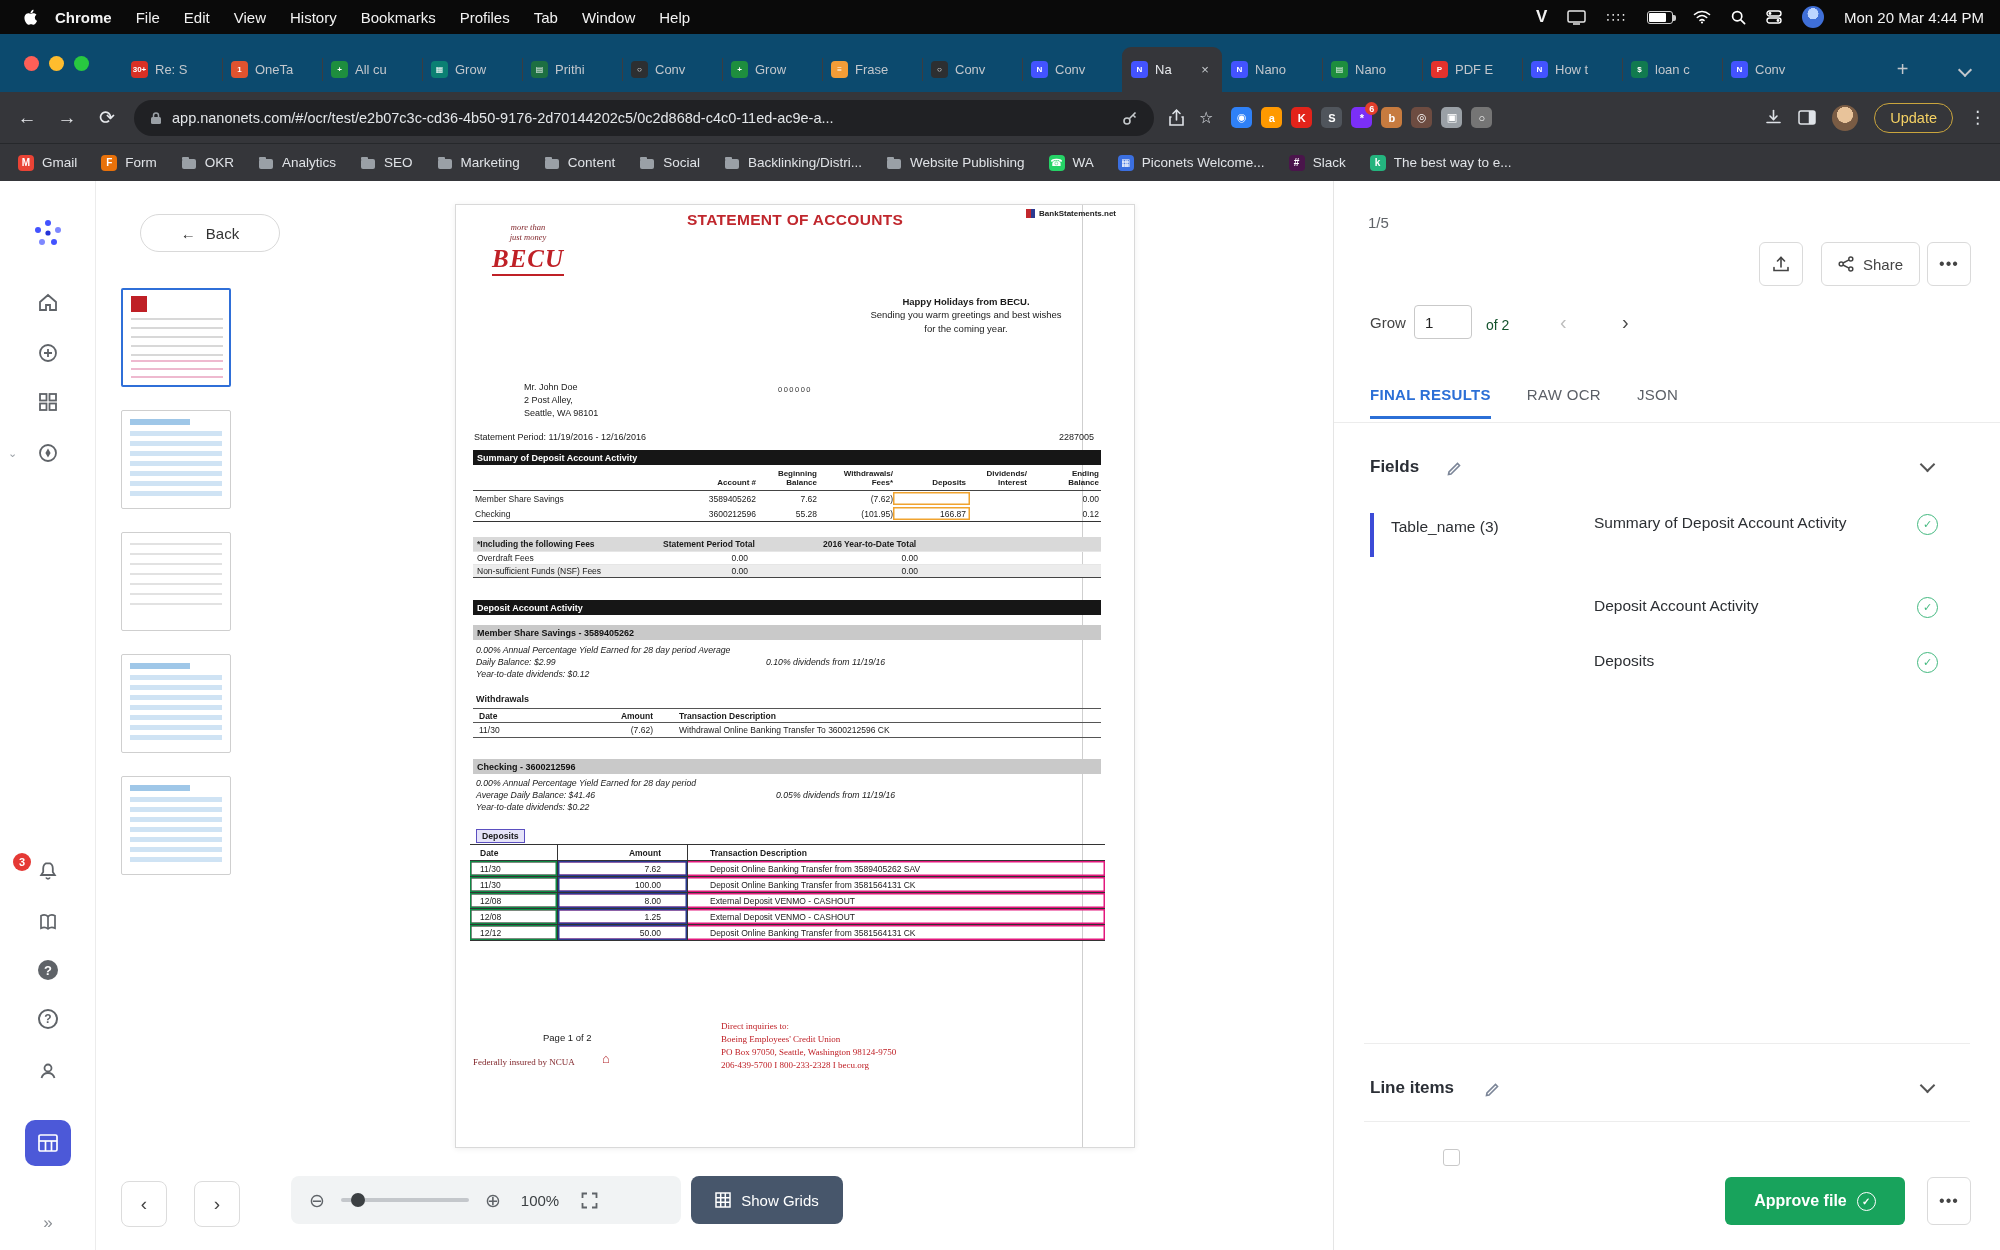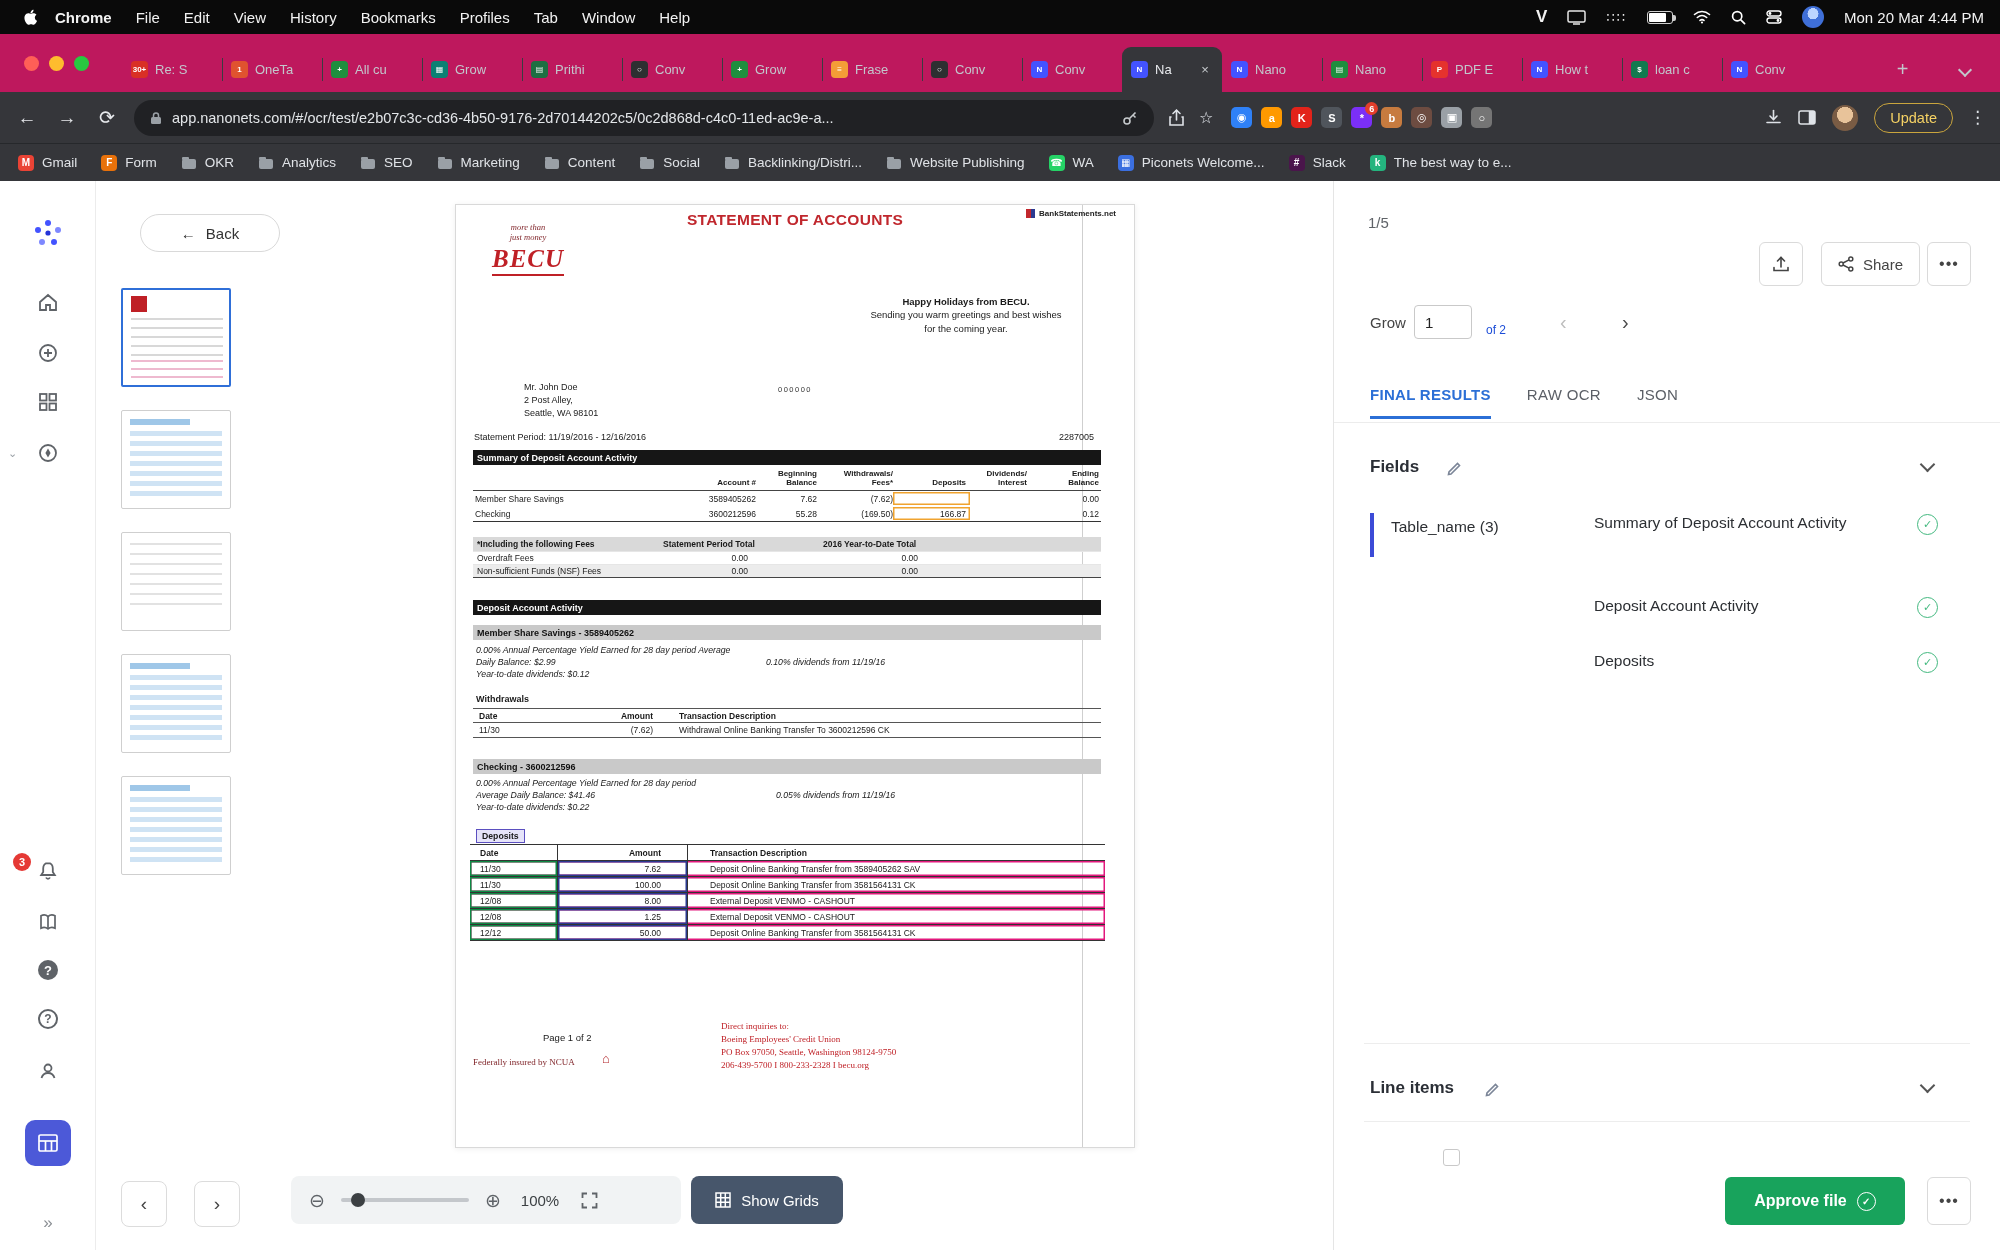--- a/index.html
+++ b/index.html
@@ -10,21 +10,21 @@
 #menubar{position:absolute;top:0;left:0;right:0;height:34px;background:#0a0a0a;color:#f2f2f2;display:flex;align-items:center;padding:0 16px;font-size:15px;z-index:50}
 #menubar .app{font-weight:700;padding:0 12px}
 #menubar .mi{padding:0 12px}
 #menubar .right{margin-left:auto;display:flex;align-items:center;gap:20px}
 .batt{width:26px;height:13px;border:1px solid #cfcfcf;border-radius:3px;position:relative}
 .batt::before{content:"";position:absolute;left:1px;top:1px;bottom:1px;width:72%;background:#fff;border-radius:1px}
 .batt::after{content:"";position:absolute;right:-4px;top:3px;width:3px;height:6px;background:#cfcfcf;border-radius:0 2px 2px 0}
 .mb-avatar{width:22px;height:22px;border-radius:50%;background:radial-gradient(circle at 50% 35%,#bcd4ff 0 30%,#3f6fd8 31% 100%)}
 
 
-#tabstrip{position:absolute;top:34px;left:0;right:0;height:58px;background:#be185d}
+#tabstrip{position:absolute;top:34px;left:0;right:0;height:58px;background:#0c4a6e}
 .lights{position:absolute;left:24px;top:22px;display:flex;gap:10px}
 .light{width:15px;height:15px;border-radius:50%}
 #tabs{position:absolute;left:122px;bottom:0;height:45px;display:flex}
 .tab{width:100px;min-width:0;display:flex;align-items:center;gap:7px;padding:0 9px;color:#c3c7cc;font-size:13px;border-radius:9px 9px 0 0;position:relative}
 .tab:not(.active)+.tab:not(.active)::before{content:"";position:absolute;left:0;top:11px;bottom:11px;width:1px;background:#3a3d41}
 .tab.active{background:#35363a;color:#e8eaed}
 .fav{width:17px;height:17px;border-radius:4px;flex:none;display:flex;align-items:center;justify-content:center;color:#fff;font-size:8px;font-weight:700;overflow:hidden}
 .tab .lbl{flex:1;overflow:hidden;white-space:nowrap}
 .tab .close{display:none;width:16px;height:16px;border-radius:50%;align-items:center;justify-content:center;font-size:13px;color:#c6cacd;flex:none}
 .tab.active .close{display:flex}
@@ -158,21 +158,21 @@
 #panel{position:absolute;left:1333px;top:0;right:0;bottom:0;border-left:1px solid #e5e5e5;background:#fff}
 #panel .ab{position:absolute}
 #pidx{left:34px;top:33px;font-size:15px;color:#5f6368}
 #pfile{left:75px;top:27px;font-size:20px;font-weight:700;color:#16181d;white-space:nowrap}
 .pbtn{border:1px solid #dadada;border-radius:6px;background:#fff;display:flex;align-items:center;justify-content:center;color:#444}
 #act-export{left:425px;top:61px;width:44px;height:44px}
 #act-share{left:487px;top:61px;height:44px;padding:0 16px;gap:9px;font-size:15px}
 #act-more{left:593px;top:61px;width:44px;height:44px;font-size:16px;letter-spacing:1px}
 #pg-label{left:36px;top:133px;font-size:15px;color:#444}
 #pg-input{left:80px;top:124px;width:58px;height:34px;border:1px solid #c9c9c9;border-radius:4px;font-size:15px;padding:0 10px;color:#222;font-family:inherit}
-#pg-of{left:152px;top:142px;font-size:12px;color:#1d4ed8}
+#pg-of{left:152px;top:136px;font-size:14px;color:#14532d}
 #pg-prev{left:226px;top:130px;font-size:20px;color:#bdbdbd}
 #pg-next{left:288px;top:130px;font-size:20px;color:#4a4a4a}
 #ptabs{left:36px;top:205px;display:flex;gap:36px;font-size:15px}
 .ptab{color:#5b5f66;padding-bottom:13px;letter-spacing:.3px}
 .ptab.active{color:#2b6fd6;font-weight:700;border-bottom:3px solid #2b6fd6}
 #ptabs-rule{left:0;right:0;top:241px;height:1px;background:#ececec}
 #fields-h{left:36px;top:276px;font-size:17px;font-weight:700;color:#2b2f36}
 #fields-pencil{left:112px;top:280px}
 .chev{width:11px;height:11px;border-right:2px solid #555;border-bottom:2px solid #555;transform:rotate(45deg)}
 #fields-chev{left:588px;top:278px}
@@ -654,21 +654,21 @@
           <span class="c2">7.62</span>
           <span class="c3">(7.62)</span>
           <span class="c4 obox"></span>
           <span class="c5"></span>
           <span class="c6">0.00</span>
         </div>
           <div class="srow">
           <span class="c0">Checking</span>
           <span class="c1">3600212596</span>
           <span class="c2">55.28</span>
-          <span class="c3">(169.50)</span>
+          <span class="c3">(101.95)</span>
           <span class="c4 obox">166.87</span>
           <span class="c5"></span>
           <span class="c6">0.12</span>
         </div>
         </div>
     </div>
 
     <div class="ab" id="feetab">
       <div class="fhead">
         <span class="fh0">*Including the following Fees</span>

